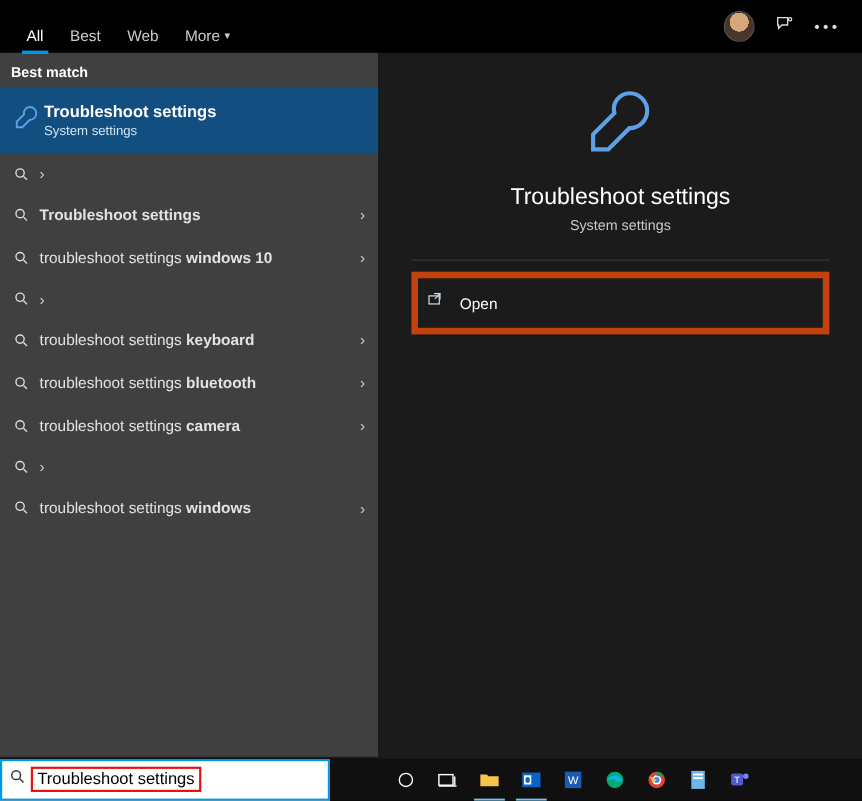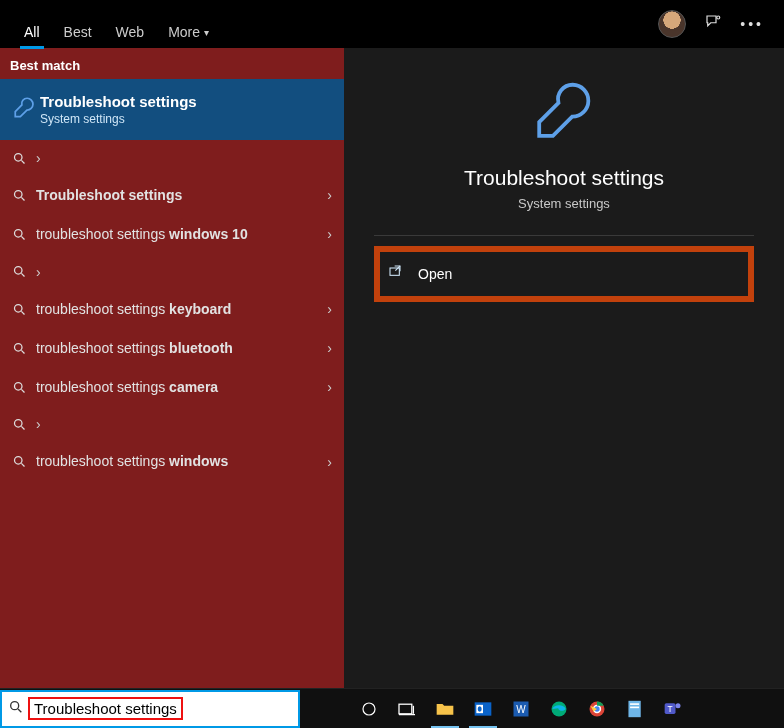--- a/index.html
+++ b/index.html
@@ -7,21 +7,21 @@
   .top-tabs { display: flex; align-items: center; height: 48px; background: #000; color: #fff; padding: 0 12px; }
   .tab { padding: 0 12px; height: 32px; display: flex; align-items: center; font-size: 14px; color: #ccc; cursor: pointer; position: relative; margin-top: 16px; }
   .tab.active { color: #fff; }
   .tab.active::after { content:""; position:absolute; left:8px; right:8px; bottom:-1px; height:3px; background:#0099e6; }
   .tab .chev { margin-left:4px; font-size:10px; }
   .top-right { margin-left:auto; display:flex; align-items:center; gap:18px; padding-right:8px; }
   .avatar { width:28px; height:28px; border-radius:50%; background: radial-gradient(circle at 50% 35%, #d6a77a 0 40%, #4a352b 41% 100%); box-shadow: inset 0 -6px 0 #4a352b; border:1px solid #555; }
   .feedback-icon svg, .ellipsis-icon { color:#ddd; }
   .ellipsis-icon { letter-spacing:3px; font-size:14px; color:#ddd; }
   .body-split { display:flex; height: calc(728px - 48px - 40px); }
-  .left-pane { width:344px; background:#7f1d1d; color:#e6e6e6; display:flex; flex-direction:column; }
+  .left-pane { width:344px; background:#404040; color:#e6e6e6; display:flex; flex-direction:column; }
   .section-head { font-size:13px; font-weight:600; color:#fff; padding:10px 10px 6px; display:flex; align-items:center; gap:6px;}
   .info-badge { font-size:10px; border:1px solid #aaa; border-radius:50%; width:14px; height:14px; display:inline-flex; align-items:center; justify-content:center; }
   .best-row { background:#124e7f; display:flex; align-items:center; padding:14px 12px; }
   .best-row .bicon { width:28px; }
   .best-row .t1 { color:#fff; font-size:15px; font-weight:600; }
   .best-row .t2 { color:#cfe6f7; font-size:12px; margin-top:2px; }
   .search-row { display:flex; align-items:center; padding:10px 12px; cursor:pointer; }
   .mag { width:24px; display:flex; justify-content:flex-start; }
   .row-text { flex:1; font-size:14px; color:#e2e2e2; line-height:1.35; }
   .row-text .dim { color:#9a9a9a; }

